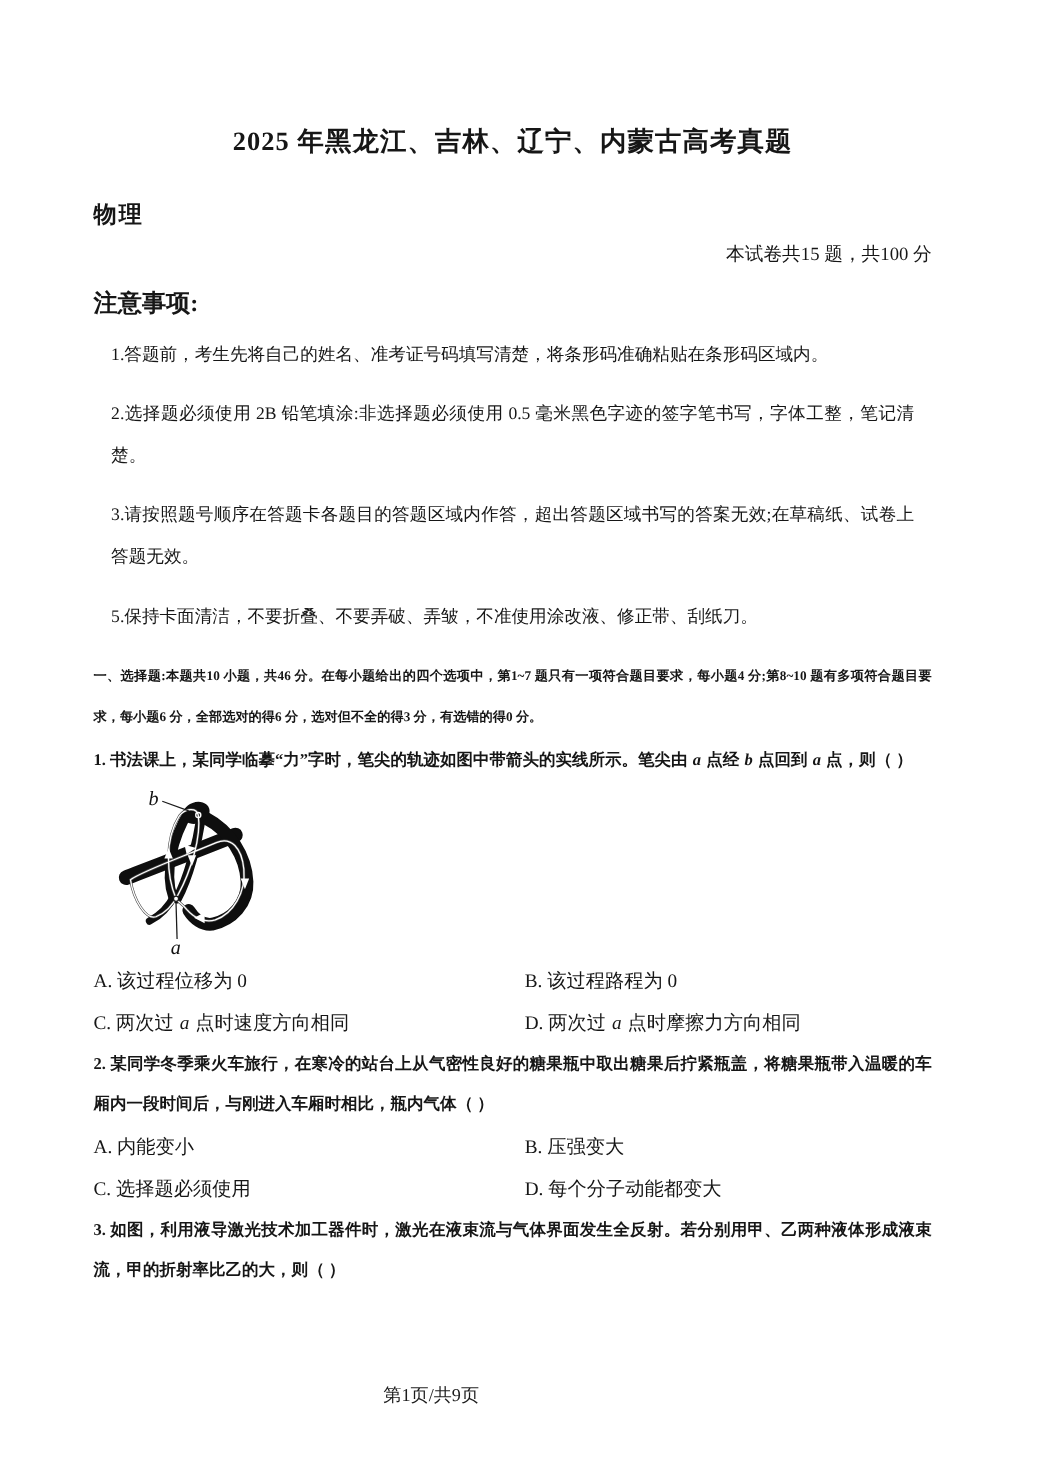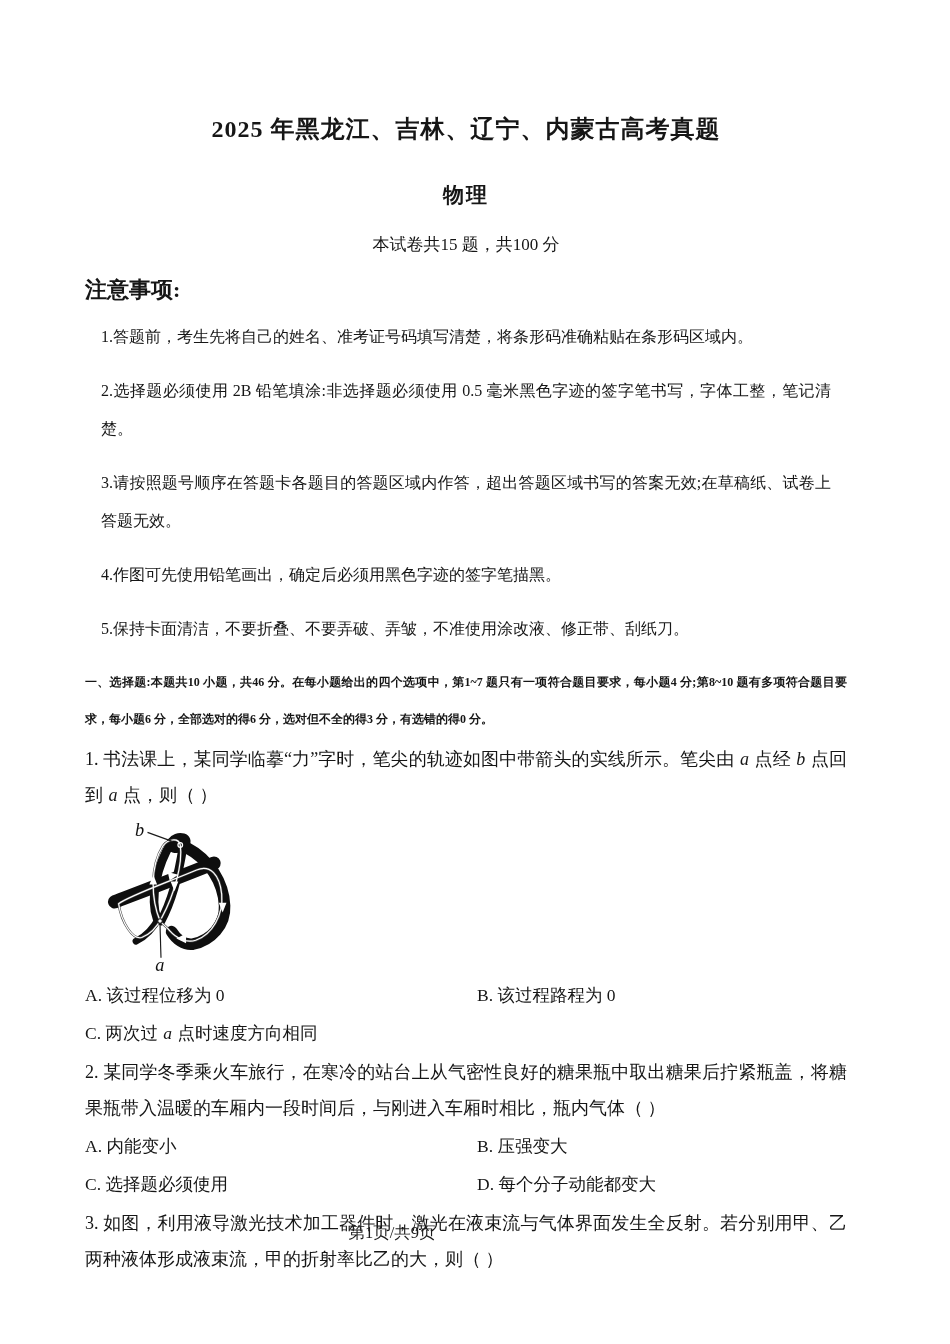--- a/index.html
+++ b/index.html
@@ -12,69 +12,68 @@
   }
   .page{position:relative;width:950px;height:1344px;background:#fff;}
   .content{padding:114px 103px 0 85px;box-sizing:border-box;}
 
   .doc-title{
     margin:0;font-size:24px;line-height:30px;font-weight:700;
     text-align:center;letter-spacing:1px;
   }
   .doc-subject{
     margin:38px 0 0 0;font-size:21px;line-height:26px;font-weight:700;
-    text-align:center;letter-spacing:2px;
+    letter-spacing:2px;
   }
   .exam-meta{
-    margin-top:26px;font-size:17px;line-height:22px;text-align:center;
+    margin-top:12px;font-size:17px;line-height:22px;text-align:right;
   }
   .notices-heading{
     margin-top:22px;font-size:22px;line-height:24px;font-weight:700;
   }
   .notice-item{
     margin:16px;font-size:16px;line-height:38px;text-align:justify;
   }
   .section-heading{
     margin:7px 0 0 0;font-size:12px;line-height:37px;font-weight:700;
     text-align:justify;
   }
   .stem{
-    margin:3px 0 0 0;font-size:18px;line-height:36px;text-align:justify;
+    margin:3px 0 0 0;font-size:15px;line-height:36px;text-align:justify;font-weight:bold;
   }
   .var{font-style:italic;padding:0 1px;}
 
   .figure-wrap{margin:4px 0 2px 14px;width:176px;height:158px;}
   .figure-wrap svg{display:block;}
 
   .opt-grid{
     display:grid;grid-template-columns:392px 1fr;
     font-size:17.5px;line-height:36px;margin-top:2px;
   }
   .opt{white-space:nowrap;}
 
   .page-footer{
-    position:absolute;top:1222px;left:0;width:784px;
+    position:absolute;top:1258px;left:0;width:784px;
     text-align:center;font-size:16.5px;line-height:22px;color:#1b1b1b;
   }
 </style>
 </head>
 <body>
 
 <div class="page">
   <div class="content">
 
     <h1 class="doc-title">2025 年黑龙江、吉林、辽宁、内蒙古高考真题</h1>
     <h2 class="doc-subject">物理</h2>
     <div class="exam-meta">本试卷共15 题，共100 分</div>
 
     <div class="notices-heading">注意事项:</div>
     <p class="notice-item">1.答题前，考生先将自己的姓名、准考证号码填写清楚，将条形码准确粘贴在条形码区域内。</p>
     <p class="notice-item">2.选择题必须使用 2B 铅笔填涂:非选择题必须使用 0.5 毫米黑色字迹的签字笔书写，字体工整，笔记清楚。</p>
     <p class="notice-item">3.请按照题号顺序在答题卡各题目的答题区域内作答，超出答题区域书写的答案无效;在草稿纸、试卷上答题无效。</p>
-    <p class="notice-item">4.作图可先使用铅笔画出，确定后必须用黑色字迹的签字笔描黑。</p>
     <p class="notice-item">5.保持卡面清洁，不要折叠、不要弄破、弄皱，不准使用涂改液、修正带、刮纸刀。</p>
 
     <p class="section-heading">一、选择题:本题共10 小题，共46 分。在每小题给出的四个选项中，第1~7 题只有一项符合题目要求，每小题4 分;第8~10 题有多项符合题目要求，每小题6 分，全部选对的得6 分，选对但不全的得3 分，有选错的得0 分。</p>
 
     <p class="stem"><span>1. 书法课上，某同学临摹“力”字时，笔尖的轨迹如图中带箭头的实线所示。笔尖由 </span><span class="var">a</span><span> 点经 </span><span class="var">b</span><span> 点回到 </span><span class="var">a</span><span> 点，则（  ）</span></p>
 
     <div class="figure-wrap">
       <svg width="176" height="158" viewBox="0 0 176 164">
 
         <g stroke="#0e0e0e" fill="none" stroke-linecap="round">
@@ -105,20 +104,21 @@
         <text x="55" y="160" font-size="19" font-style="italic" font-family="Liberation Serif, DejaVu Serif, serif" fill="#111">a</text>
       </svg>
     </div>
 
     <div class="opt-grid">
       <span class="opt">A. 该过程位移为 0</span>
       <span class="opt">B. 该过程路程为 0</span>
     </div>
     <div class="opt-grid">
       <span class="opt"><span>C. 两次过 </span><span class="var">a</span><span> 点时速度方向相同</span></span>
+      <span class="opt"><span>D. 两次过 </span><span class="var">a</span><span> 点时摩擦力方向相同</span></span>
     </div>
 
     <p class="stem">2. 某同学冬季乘火车旅行，在寒冷的站台上从气密性良好的糖果瓶中取出糖果后拧紧瓶盖，将糖果瓶带入温暖的车厢内一段时间后，与刚进入车厢时相比，瓶内气体（  ）</p>
     <div class="opt-grid">
       <span class="opt">A. 内能变小</span>
       <span class="opt">B. 压强变大</span>
     </div>
     <div class="opt-grid">
       <span class="opt">C. 选择题必须使用</span>
       <span class="opt">D. 每个分子动能都变大</span>

